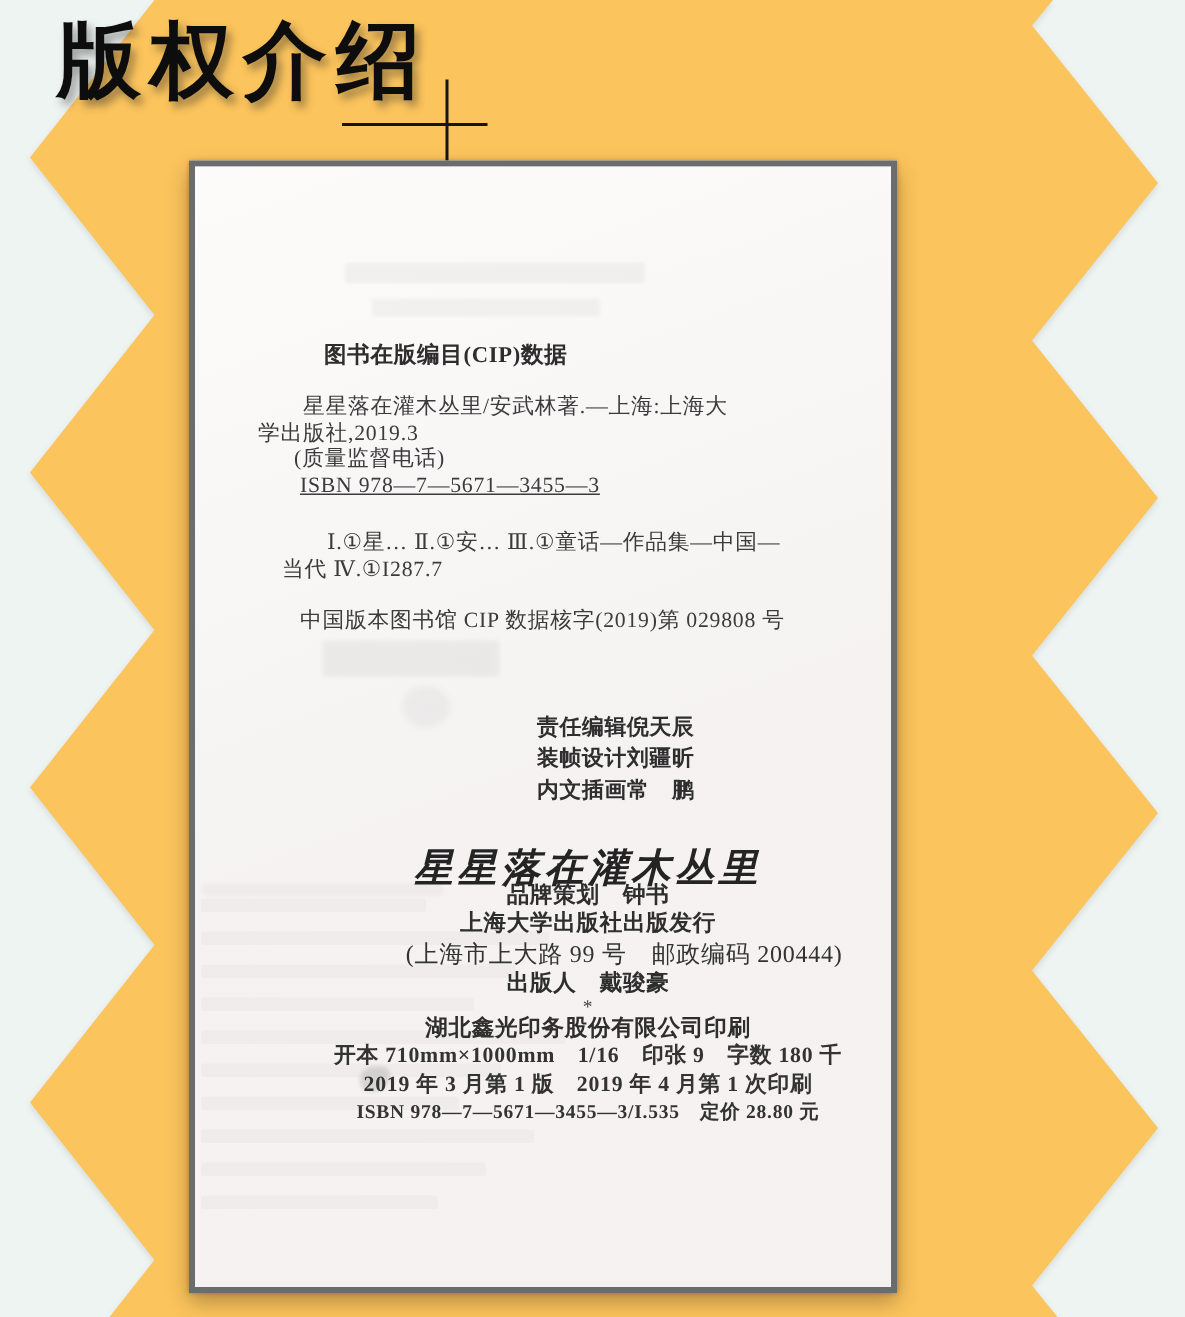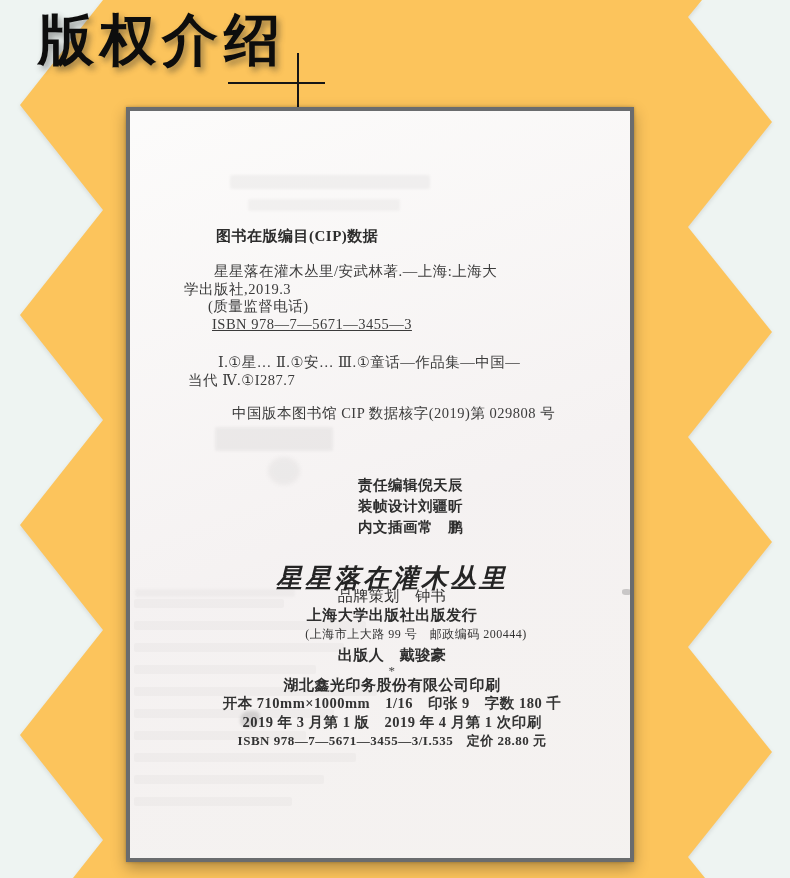--- a/index.html
+++ b/index.html
@@ -23,49 +23,49 @@
     font-weight: 900; font-size:56px; letter-spacing:6px;
     color: var(--c-title_ink, #0D0D0D);
     text-shadow: 3px 4px 6px rgba(40,40,40,0.45);
     white-space:nowrap;
   }
   .plus-h { position:absolute; left:228px; top:82px; width:97px; height:2px; background:#151515; }
   .plus-v { position:absolute; left:297px; top:53px; width:2px; height:55px; background:#151515; }
 
   
   .page {
-    position:absolute; left:126px; top:107px; width:508px; height:755px;
+    position:absolute; left:126px; top:107px; width:472px; height:755px;
     background: var(--c-page, #F8F6F4);
     border: 4px solid var(--c-page_border, #6A6C6E);
     box-shadow: 0 6px 14px rgba(0,0,0,0.30), 0 0 3px rgba(0,0,0,0.25);
   }
   .page-inner { position:absolute; inset:0; overflow:hidden;
     background: linear-gradient(160deg, rgba(255,255,255,0.6) 0%, rgba(240,235,238,0.4) 55%, rgba(243,240,238,0.7) 100%);
     color:#3b3b3b; font-size:14.5px; letter-spacing:0.5px;
   }
 
   .blk { position:absolute; white-space:nowrap; }
   .cip-heading { left:86px; top:116px; font-weight:700; color:#2d2d2d; font-size:15px; }
-  .cip-entry { left:54px; top:152px; line-height:17.5px; }
+  .cip-entry { left:42px; top:152px; line-height:17.5px; }
   .classification { left:58px; top:243px; line-height:17.5px; }
-  .cip-record { left:102px; top:293px; }
+  .cip-record { left:70px; top:293px; }
   .ind-0 { padding-left:0; }
   .ind-24 { padding-left:24px; }
   .ind-28 { padding-left:28px;text-decoration:underline; }
   .ind-30 { padding-left:30px; }
 
   .credits { left:228px; top:364px; line-height:21px; font-weight:700; color:#2e2e2e; }
   .credit-name { }
 
   .colophon { left:0; top:450px; width:524px; text-align:center; color:#333; }
   .colophon div { white-space:nowrap; }
   .co-booktitle { font-size:26px; font-weight:700; letter-spacing:3px; color:#242424; height:26px;font-style:italic; }
-  .co-brand    { font-size:15px; font-weight:400; height:19px; color:#2e2e2e; }
+  .co-brand    { font-size:15px; font-weight:700; height:19px; color:#2e2e2e; }
   .co-pub      { font-size:15px; font-weight:700; height:20px; color:#2e2e2e; }
-  .co-addr     { font-size:12px; height:20px;margin-left:48px; }
+  .co-addr     { font-size:16px; height:20px;margin-left:48px; }
   .co-person   { font-size:15px; font-weight:700; height:20px; color:#2e2e2e; }
   .co-divider  { font-size:13px; height:10px; line-height:10px; color:#444; }
   .co-printer  { font-size:15px; font-weight:700; height:18px; color:#2e2e2e; }
   .co-format   { font-size:14.5px; font-weight:600; height:19px; }
   .co-edition  { font-size:14.5px; font-weight:600; height:19px; }
   .co-isbn     { font-size:13px; font-weight:600; height:18px; }
   .co-phone    { font-size:14.5px; height:18px; }
 
   
   .ghost { position:absolute; background:#8a8a8a; opacity:0.10; border-radius:2px; pointer-events:none; }

